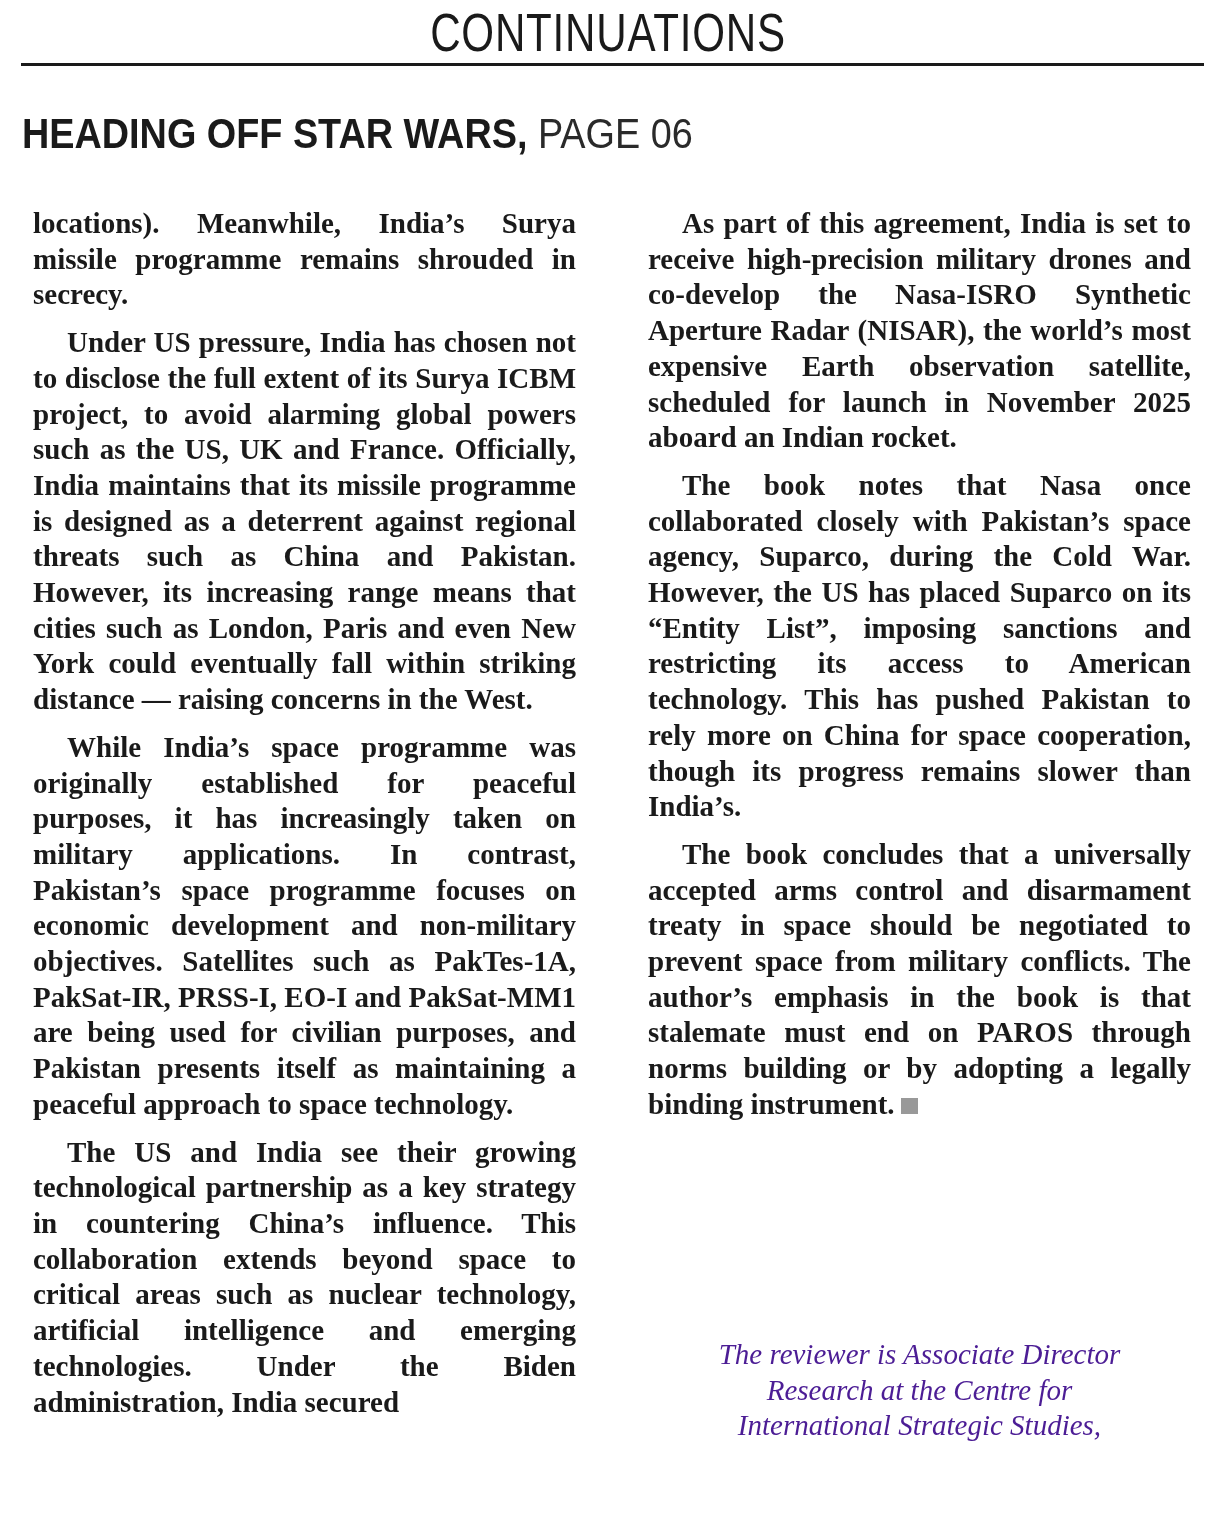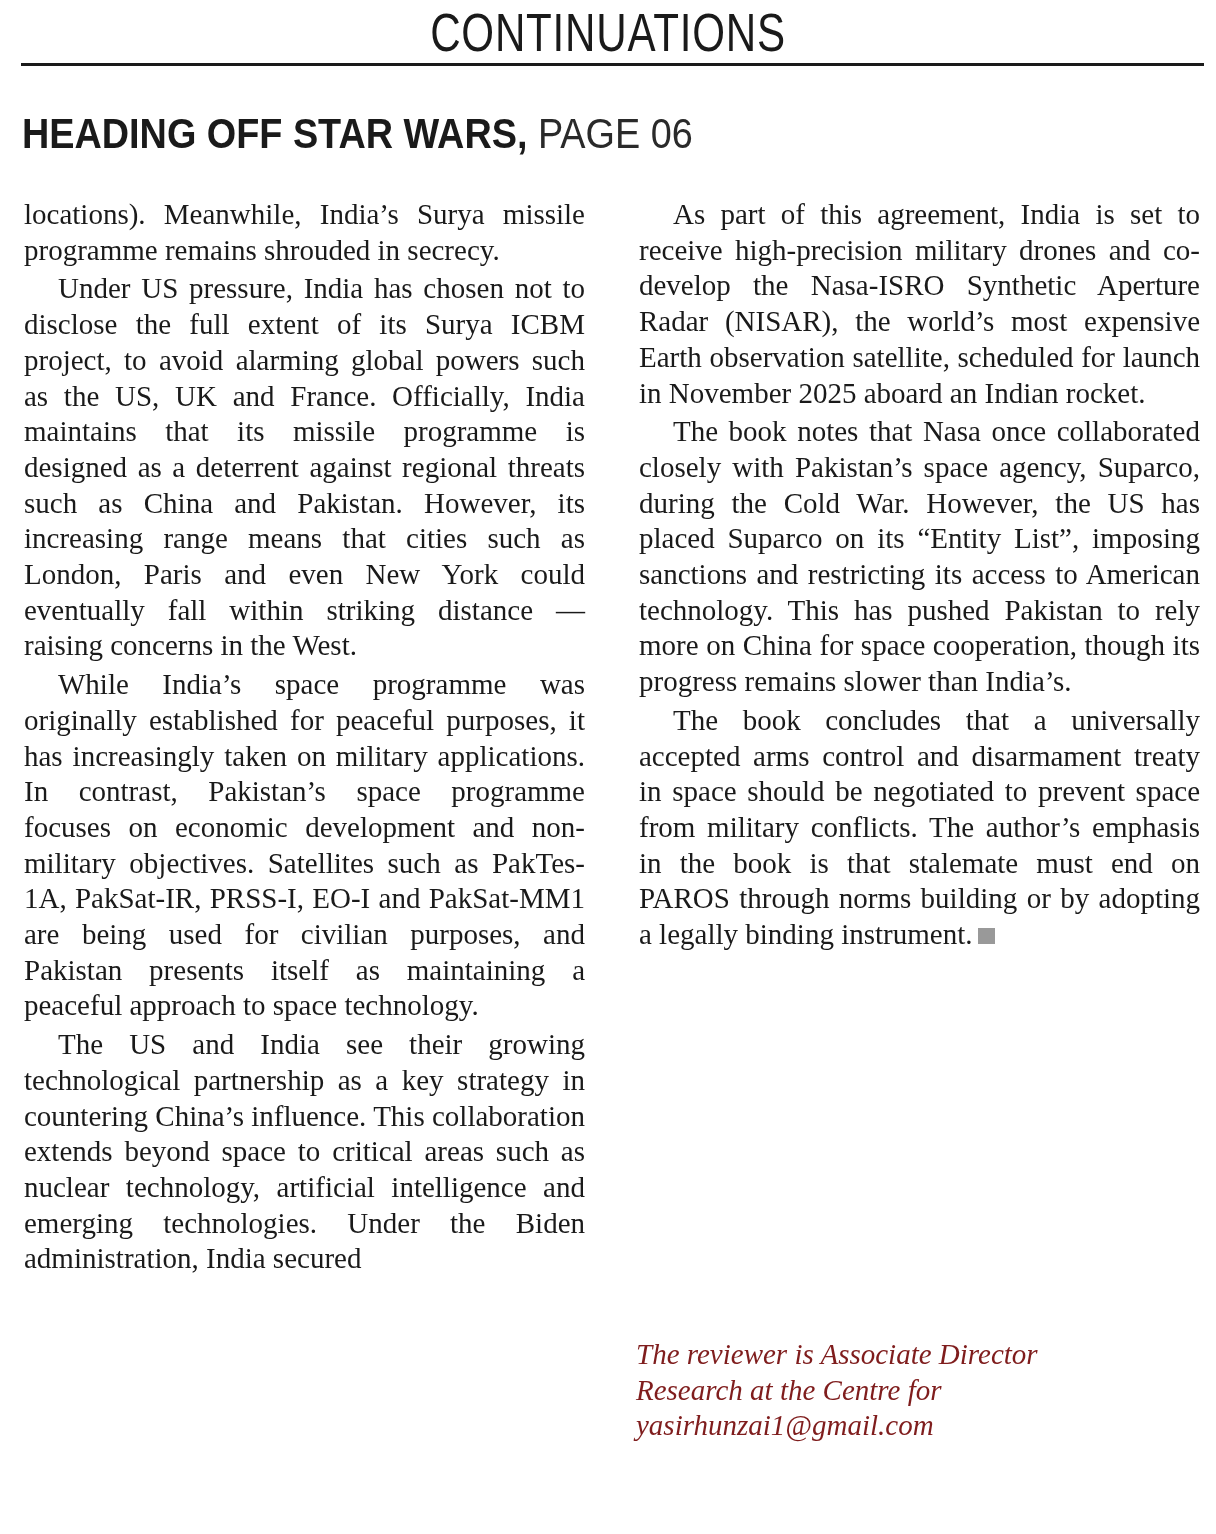--- a/index.html
+++ b/index.html
@@ -21,30 +21,30 @@
   }
   .headline .bold { font-weight: 700; }
   .headline .light { font-weight: 400; color: #2a2a2a; }
   .column {
     position: absolute; top: 194px; width: 567px;
     font-family: "Liberation Serif", serif; font-size: 29px; line-height: 35.7px;
     text-align: justify; color: #1a1a1a;
   }
   .col-left { left: 21px; }
   .col-right { left: 636px; }
-  .column p { margin: 3px; text-indent: 34px; hyphens: none; }
+  .column p { margin: 12px; text-indent: 34px; hyphens: none; font-weight: bold; }
   .column p.no-indent { text-indent: 0; }
   .end-mark {
     display: inline-block; width: 17px; height: 16px; background: #999999;
     vertical-align: 0px; margin-left: 6px;
   }
   .bio {
     position: absolute; left: 636px; top: 1337px; width: 567px;
     font-family: "Liberation Serif", serif; font-style: italic;
-    font-size: 29px; line-height: 35.7px; text-align: left; color: #7f1d1d;
+    font-size: 29px; line-height: 35.7px; text-align: center; color: #4c1d95;
   }
   .bio span { display: block; }
 </style>
 </head>
 <body>
 
 <div class="section-title">CONTINUATIONS</div>
 <div class="section-rule"></div>
 
 <div class="headline">
@@ -60,14 +60,14 @@
 
 <div class="column col-right">
   <p>As part of this agreement, India is set to receive high-precision military drones and co-develop the Nasa-ISRO Synthetic Aperture Radar (NISAR), the world’s most expensive Earth observation satellite, scheduled for launch in November 2025 aboard an Indian rocket.</p>
   <p>The book notes that Nasa once collaborated closely with Pakistan’s space agency, Suparco, during the Cold War. However, the US has placed Suparco on its “Entity List”, imposing sanctions and restricting its access to American technology. This has pushed Pakistan to rely more on China for space cooperation, though its progress remains slower than India’s.</p>
   <p><span>The book concludes that a universally accepted arms control and disarmament treaty in space should be negotiated to prevent space from military conflicts. The author’s emphasis in the book is that stalemate must end on PAROS through norms building or by adopting a legally binding instrument.</span><span class="end-mark"></span></p>
 </div>
 
 <div class="bio">
   <span>The reviewer is Associate Director</span>
   <span>Research at the Centre for</span>
-  <span>yasirhunzai1@gmail.com</span>
+  <span>International Strategic Studies,</span>
 </div>
 
 </body></html>

